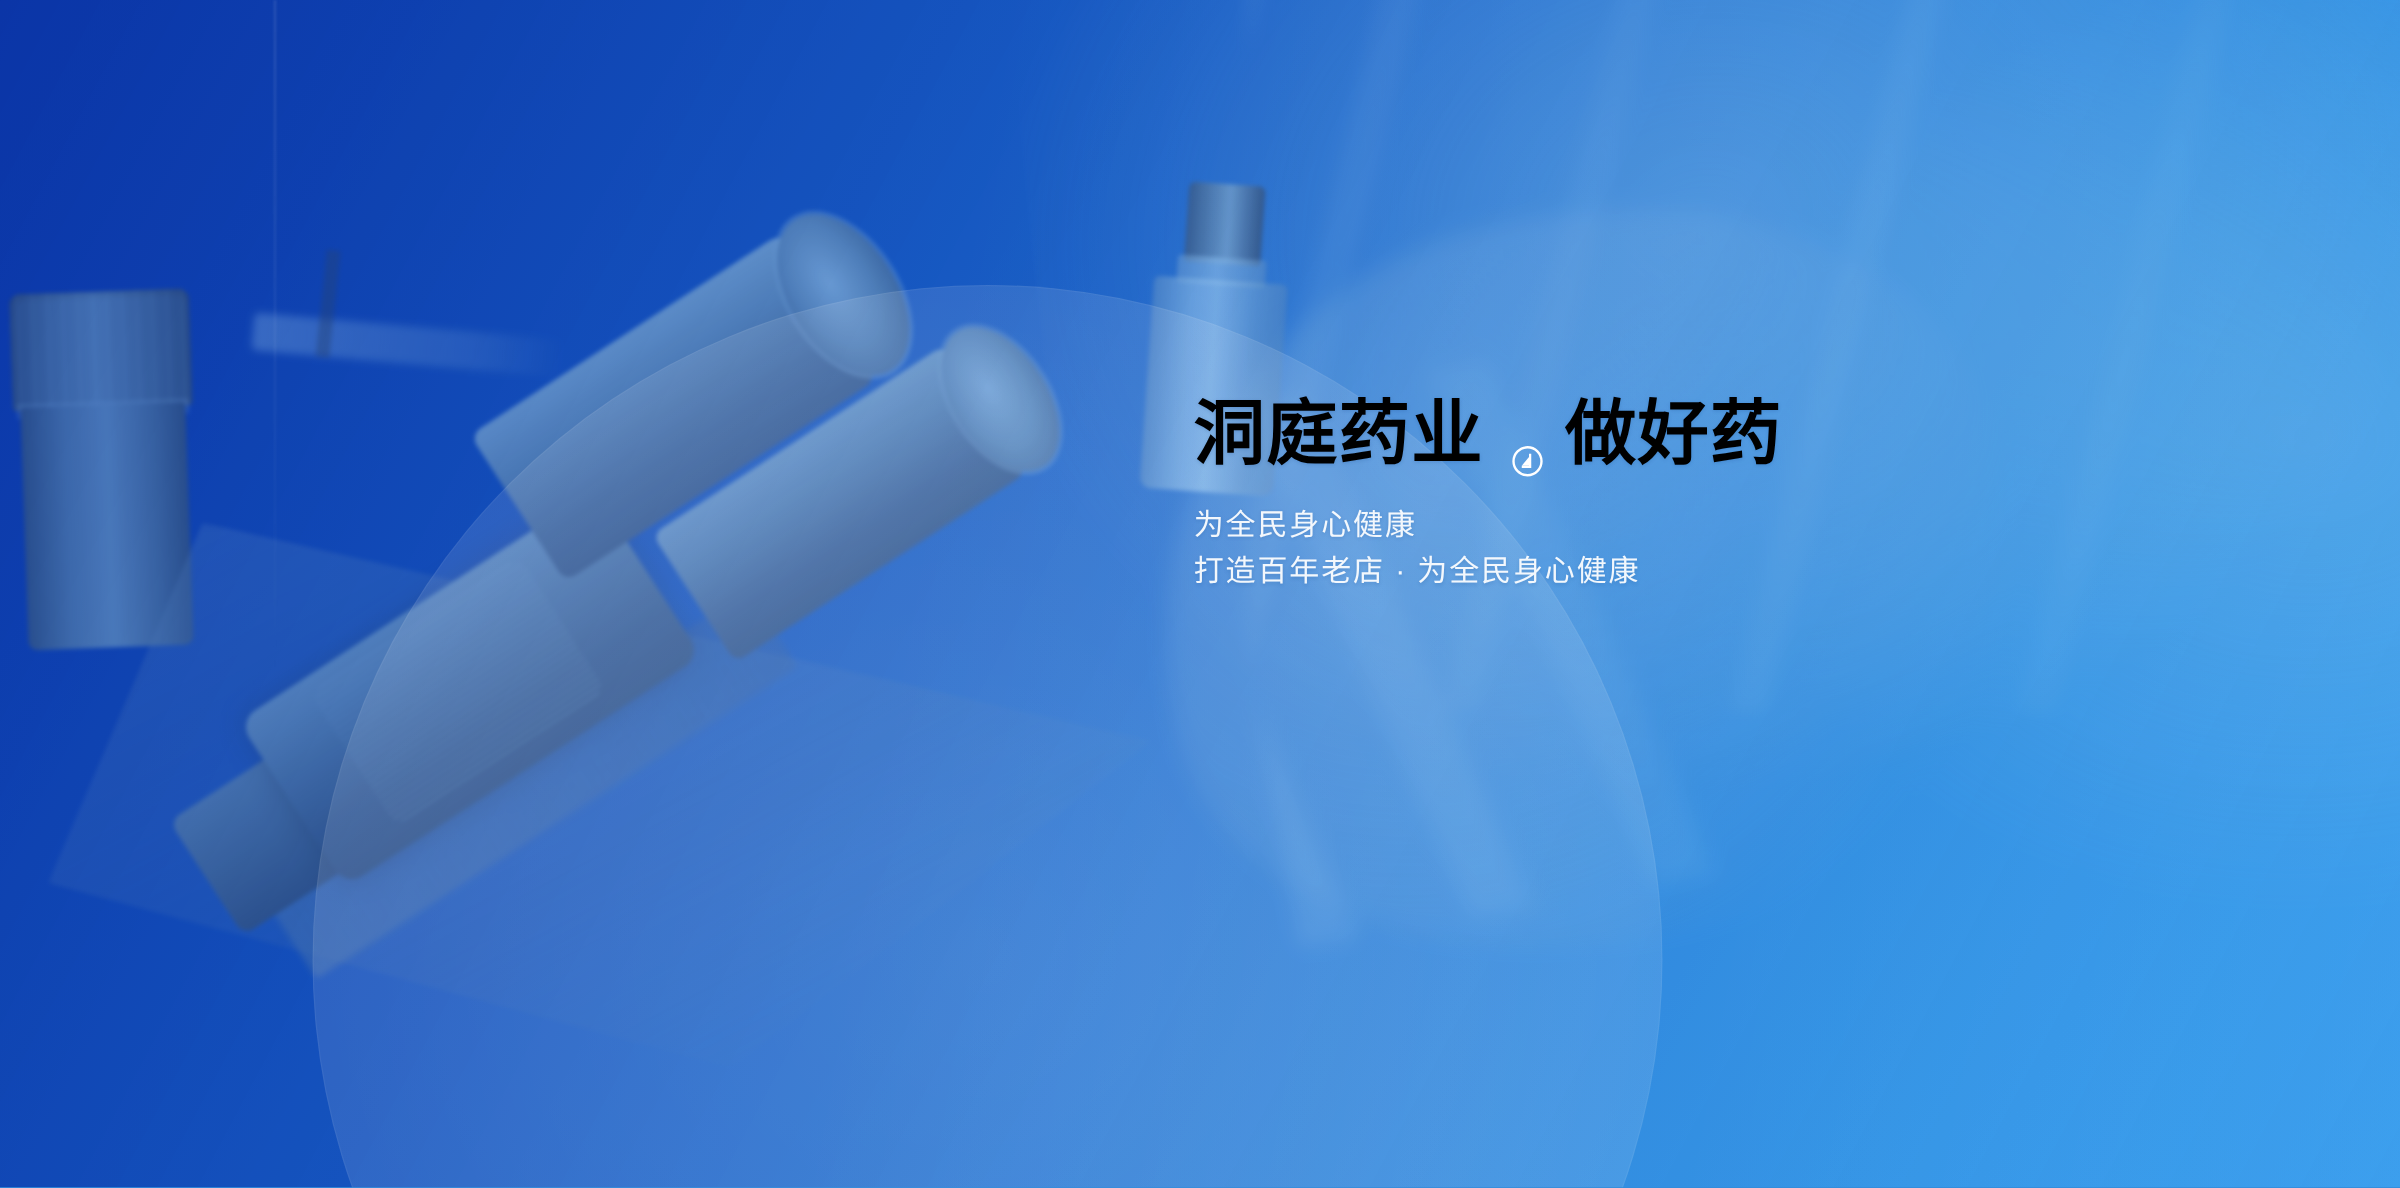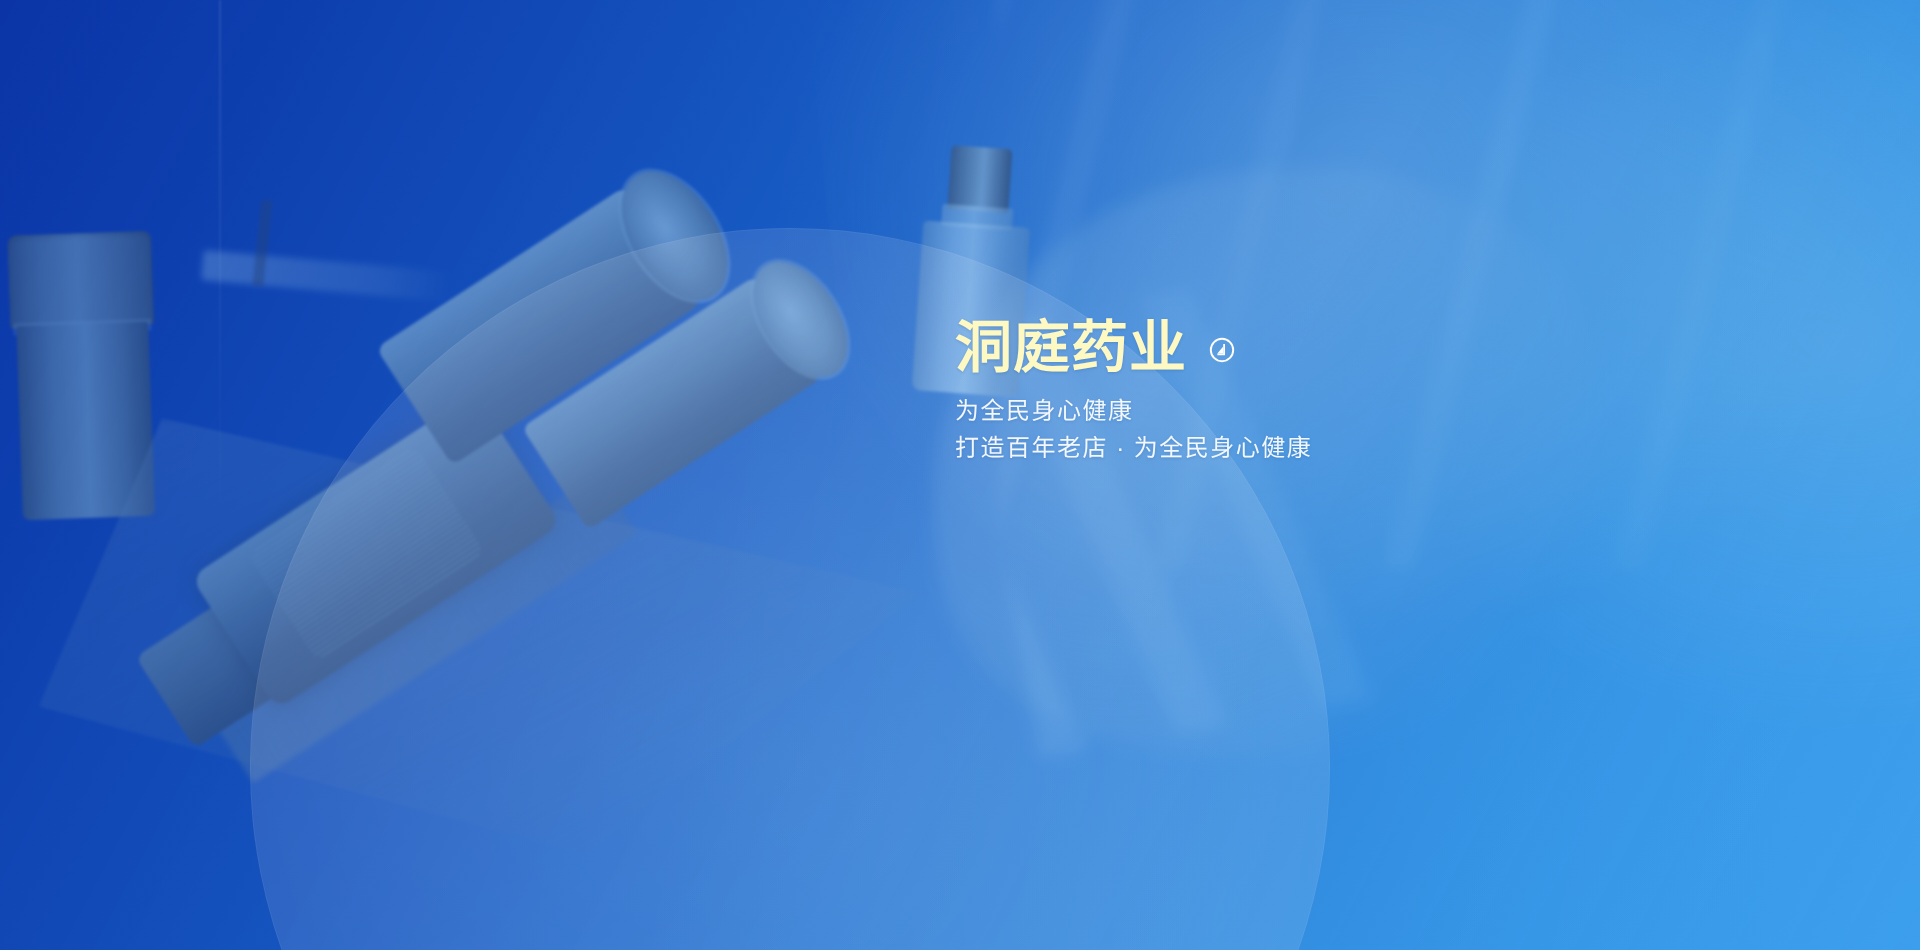--- a/index.html
+++ b/index.html
@@ -240,25 +240,25 @@
     background:linear-gradient(100deg, rgba(255,255,255,0) 38%, rgba(255,255,255,.05) 62%, rgba(255,255,255,.09) 100%);
   }
 
   
   .hero-copy{
     position:absolute;
     left:955px;top:316px;
     z-index:5;
   }
   .headline{
-    display:flex;align-items:center;
+    display:flex;align-items:flex-end;
     font-size:57px;
     font-weight:bold;
     line-height:1.12;
-    color:#fef9c3;
+    color:#000000;
     letter-spacing:1px;
     white-space:nowrap;
     text-shadow:0 1px 3px rgba(20,70,140,.22);
     margin:0;
   }
   .headline .seg{display:inline-block;}
   .brand-mark{
     display:inline-flex;align-items:center;justify-content:center;
     width:26px;height:26px;
     margin:0 17px 0 22px;
@@ -270,21 +270,21 @@
   .subline{
     margin:0;
     font-size:24px;
     font-weight:normal;
     line-height:1.56;
     letter-spacing:1.5px;
     color:rgba(255,255,255,.93);
     white-space:nowrap;
     text-shadow:0 1px 3px rgba(20,70,140,.20);
   }
-  .subline.first{margin-top:12px;}
+  .subline.first{margin-top:22px;}
 </style>
 </head>
 <body>
 
 <div class="hero">
 
   <div class="hero-bg"></div>
 
   <div class="photo">
     <div class="p-coat"></div>
@@ -333,20 +333,21 @@
       <span class="seg">洞庭药业</span>
 
       <span class="brand-mark">
         <svg width="26" height="26" viewBox="0 0 26 26" aria-hidden="true">
           <circle cx="13" cy="13" r="11.2" fill="none" stroke="#ffffff" stroke-width="1.9"></circle>
           <path d="M8.4 16.6 L14.2 16.6 L14.2 7.0 L16.0 7.0 L16.0 18.3 L8.4 18.3 Z" fill="#ffffff"></path>
           <path d="M8.4 16.6 L14.2 16.6 L14.2 9.6 Z" fill="#ffffff"></path>
         </svg>
       </span>
 
+      <span class="seg">做好药</span>
     </h1>
 
     <p class="subline first">为全民身心健康</p>
 
     <p class="subline">打造百年老店 · 为全民身心健康</p>
   </div>
 
 </div>
 
 </body></html>

